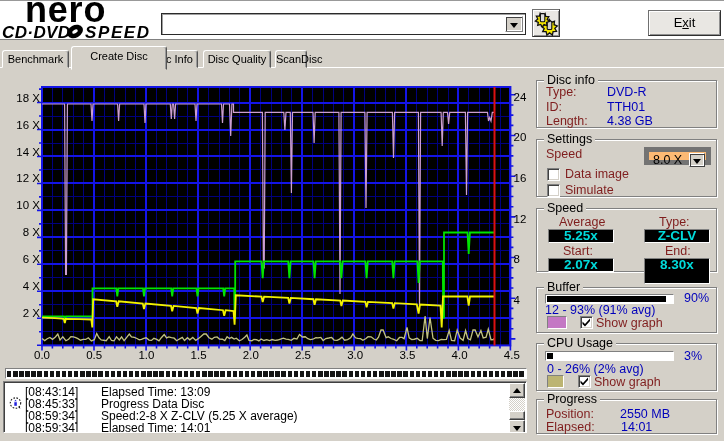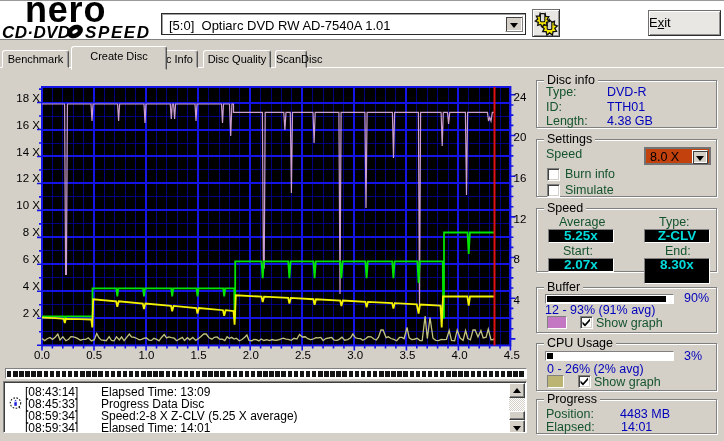--- a/index.html
+++ b/index.html
@@ -4,32 +4,32 @@
 html,body{width:724px;height:441px;overflow:hidden}
 body{font-family:"Liberation Sans",sans-serif;background:#d4d0c8;position:relative;font-size:12px}
 .abs{position:absolute}
 #toolbar{left:0;top:0;width:724px;height:40px;background:#fff;border-top:1px solid #999;border-bottom:1px solid #808080}
 #logo-nero{left:25px;top:-12px;font-size:36px;font-weight:bold;letter-spacing:0.8px;color:#000}
 #logo-sub{left:-5px;top:23px;width:155px;height:16px}
 #drivebox{left:161px;top:12px;width:365px;height:22px;background:#fff;border:1px solid #2a2a2a;box-shadow:inset 1px 1px 0 #a0a0a0}
 #drivetext{left:7px;top:4px;font-size:13px;white-space:pre}
 #droparrow{right:2px;top:2px;width:18px;height:16px;background:#d4d0c8;border:1px solid #808080;border-top-color:#fff;border-left-color:#fff;box-shadow:1px 1px 0 #404040 inset, -1px -1px 0 #fff inset}
 .tri{width:0;height:0;border-left:4px solid transparent;border-right:4px solid transparent;border-top:5px solid #000;position:absolute;left:4px;top:6px}
-.btn{background:#e9e7e3;border:1px solid;border-color:#707070 #303030 #303030 #707070;box-shadow:inset 1px 1px 0 #fff, inset -1px -1px 0 #909090;}
+.btn{background:#e9e7e3;border:1px solid;border-color:#707070 #303030 #303030 #707070;box-shadow:inset 1px 1px 0 #fff, inset -1px -1px 0 #909090;text-align:center}
 #iconbtn{left:532px;top:8px;width:28px;height:28px}
 #startbtn{left:565px;top:8px;width:75px;height:27px;border:2px solid #000;background:#e9e7e3;box-shadow:inset 1px 1px 0 #fff,inset -1px -1px 0 #808080;color:#848484;font-size:13px;line-height:22px;text-align:center}
 #exitbtn{left:648px;top:9px;width:73px;height:26px;font-size:13px;line-height:24px;color:#000}
 .u{text-decoration:underline}
 .tab{top:50px;height:18px;background:#d4d0c8;border:1px solid;border-color:#fff #555 #d4d0c8 #fff;border-radius:3px 3px 0 0;font-size:11px;text-align:center;line-height:17px;box-shadow:inset -1px 0 0 #9a9a9a;z-index:3;white-space:nowrap}
 #tab-active{left:71px;top:46px;height:24px;width:96px;z-index:4;line-height:19px}
 #panelline{left:0;top:67px;width:724px;height:1px;background:#fff;z-index:2}
 #content{left:0;top:41px;width:724px;height:400px;background:#d4d0c8}
 .gbox{border:1px solid #808080;box-shadow:1px 1px 0 #fff, inset 1px 1px 0 #fff;left:536px;width:181px}
 .legend{position:absolute;top:-8px;left:7px;background:#d4d0c8;padding:0 3px;font-size:12.5px;white-space:nowrap}
-.lbl{position:absolute;font-size:12.5px;color:#14532d}
+.lbl{position:absolute;font-size:12.5px;color:#7f1d1d}
 .val{position:absolute;font-size:12.5px;color:#0000bb}
 .led{position:absolute;background:#000;border:1px solid;border-color:#808080 #fff #fff #808080;color:#00dbdb;font-weight:bold;font-size:13.5px;text-align:center}
 .cb{position:absolute;width:13px;height:13px;background:#fff;border:1px solid;border-color:#808080 #fff #fff #808080;box-shadow:inset 1px 1px 0 #404040,inset -1px -1px 0 #d4d0c8}
 .pbar{position:absolute;background:#fff;border:1px solid;border-color:#808080 #fff #fff #808080}
 #strip{left:5px;top:368px;width:522px;height:11px;background:#fff;border:1px solid;border-color:#808080 #fff #fff #808080;padding:2px 1px}
 #stripin{width:518px;height:6px;background:repeating-linear-gradient(90deg,#141414 0px,#141414 4.4px,#ffffff 4.4px,#ffffff 6.1px)}
 #log{left:3px;top:381px;width:524px;height:52px;background:#fff;border:1px solid;border-color:#808080 #fff #fff #808080;box-shadow:inset 1px 1px 0 #404040;font-size:12px;color:#000;overflow:hidden}
 .logline{position:absolute;white-space:pre}
 #sb{position:absolute;right:1px;top:1px;width:16px;height:52px;background-color:#d4d0c8;background-image:linear-gradient(45deg,#fff 25%,transparent 25%,transparent 75%,#fff 75%),linear-gradient(45deg,#fff 25%,transparent 25%,transparent 75%,#fff 75%);background-size:2px 2px;background-position:0 0,1px 1px}
 .sbtn{position:absolute;left:0;width:16px;height:15px;background:#d4d0c8;border:1px solid;border-color:#fff #404040 #404040 #fff;box-shadow:inset -1px -1px 0 #808080}
@@ -43,21 +43,20 @@
   <div class="abs" id="logo-nero">nero</div>
   <svg class="abs" id="logo-sub" width="155" height="16" viewBox="0 0 155 16">
       <text x="7" y="13.5" font-family="'Liberation Sans',sans-serif" font-size="17" font-weight="bold" font-style="italic" letter-spacing="0.4">CD·DVD</text>
       <g transform="translate(80,7.5) rotate(-28)">
         <ellipse rx="8.3" ry="6.2" fill="#000"></ellipse>
         <ellipse rx="3" ry="1.8" fill="#fff"></ellipse>
       </g>
       <text x="90" y="13.5" font-family="'Liberation Sans',sans-serif" font-size="17" font-weight="bold" font-style="italic" letter-spacing="1.6">SPEED</text>
     </svg>
   <div class="abs" id="drivebox">
-      <span class="abs" id="drivetext">[5:0]  Optiarc DVD RW AD-7540A 1.01</span>
       <div class="abs" id="droparrow">
         <div class="tri"></div>
       </div>
     </div>
   <div class="abs btn" id="iconbtn">
       <svg width="26" height="26" viewBox="0 0 26 26" style="position:absolute;left:0;top:1px">
         <path d="M23.5,20.3 L20.1,20.6 L19.4,24.0 L16.6,21.9 L13.9,24.1 L13.1,20.7 L9.7,20.7 L11.2,17.6 L8.6,15.3 L11.8,13.9 L11.2,10.5 L14.5,11.5 L16.3,8.5 L18.2,11.4 L21.5,10.3 L21.1,13.7 L24.3,14.9 L21.8,17.3 Z" fill="#f2e400" stroke="#111" stroke-width="1.3"></path>
         <rect x="14.2" y="10" width="4.6" height="8.5" rx="1" fill="#cfcfcf" stroke="#111" stroke-width="1.1"></rect>
         <path d="M16.6,10.4 L13.6,11.5 L14.0,14.6 L11.0,13.6 L9.3,16.2 L7.7,13.5 L4.7,14.4 L5.3,11.3 L2.4,10.1 L4.8,8.0 L3.4,5.2 L6.5,5.2 L7.2,2.2 L9.6,4.2 L12.1,2.3 L12.7,5.4 L15.8,5.6 L14.2,8.3 Z" fill="#f2e400" stroke="#111" stroke-width="1.3"></path>
         <rect x="7.4" y="2.6" width="4.4" height="8.2" rx="1" fill="#dedede" stroke="#111" stroke-width="1.1"></rect>
@@ -143,28 +142,28 @@
     <span class="lbl" style="left:9px;top:4px">Type:</span>
     <span class="val" style="left:70px;top:4px">DVD-R</span>
     <span class="lbl" style="left:9px;top:18.5px">ID:</span>
     <span class="val" style="left:70px;top:18.5px">TTH01</span>
     <span class="lbl" style="left:9px;top:33px">Length:</span>
     <span class="val" style="left:70px;top:33px">4.38 GB</span>
   </div>
 <div class="abs gbox" style="top:138.5px;height:58px">
     <span class="legend">Settings</span>
     <span class="lbl" style="left:9px;top:7px">Speed</span>
-    <div class="abs" style="left:107px;top:7px;width:67px;height:18px;background:#c2410c;border:2px solid #737373">
+    <div class="abs" style="left:107px;top:7px;width:67px;height:18px;background:#fdba74;border:5px solid #737373">
       <span style="position:absolute;left:4px;top:1px;font-size:12.5px">8.0 X</span>
       <div id="droparrow" class="abs" style="right:1px;top:1px;width:16px;height:14px;background:#d4d0c8;border:1px solid;border-color:#fff #404040 #404040 #fff">
         <div class="tri" style="left:3px;top:5px"></div>
       </div>
     </div>
     <div class="cb" style="left:10px;top:28px"></div>
-    <span class="lbl" style="left:28px;top:27px">Burn info</span>
+    <span class="lbl" style="left:28px;top:27px">Data image</span>
     <div class="cb" style="left:10px;top:44px"></div>
     <span class="lbl" style="left:28px;top:43px">Simulate</span>
   </div>
 <div class="abs gbox" style="top:207.5px;height:64.5px">
     <span class="legend">Speed</span>
     <span class="lbl" style="left:22px;top:6px">Average</span>
     <span class="lbl" style="left:122px;top:6px">Type:</span>
     <div class="led" style="left:11px;top:20.5px;width:66px;height:14px;line-height:12px">5.25x</div>
     <div class="led" style="left:107px;top:20.5px;width:66px;height:14px;line-height:12px">Z-CLV</div>
     <span class="lbl" style="left:26px;top:35.5px">Start:</span>
@@ -194,16 +193,16 @@
     <span class="val" style="left:10px;top:17.5px">0 - 26% (2% avg)</span>
     <div class="abs" style="left:10px;top:31px;width:17px;height:12.5px;background:#bcb472;border:1px solid;border-color:#808080 #fff #fff #808080"></div>
     <div class="cb" style="left:41px;top:31px"><svg width="11" height="11" viewBox="0 0 11 11">
         <path d="M1.5 4.5L4 7L9 1.5L9 4L4 9.5L1.5 7Z" fill="#000"></path>
       </svg></div>
     <span class="lbl" style="left:57px;top:30.5px">Show graph</span>
   </div>
 <div class="abs gbox" style="top:399px;height:34.5px">
     <span class="legend">Progress</span>
     <span class="lbl" style="left:9px;top:6.5px">Position:</span>
-    <span class="val" style="left:83px;top:6.5px">4483 MB</span>
+    <span class="val" style="left:83px;top:6.5px">2550 MB</span>
     <span class="lbl" style="left:9px;top:20px">Elapsed:</span>
     <span class="val" style="left:84px;top:20px">14:01</span>
   </div>
 
 </body></html>

